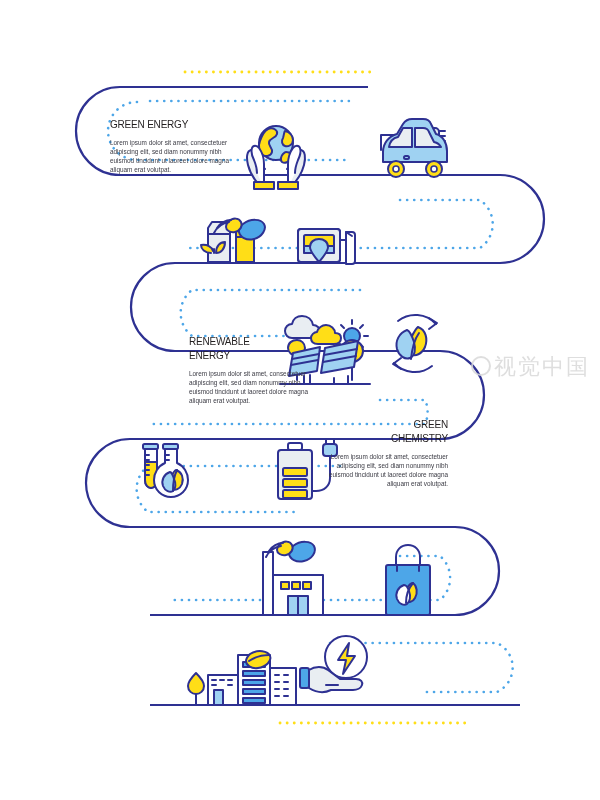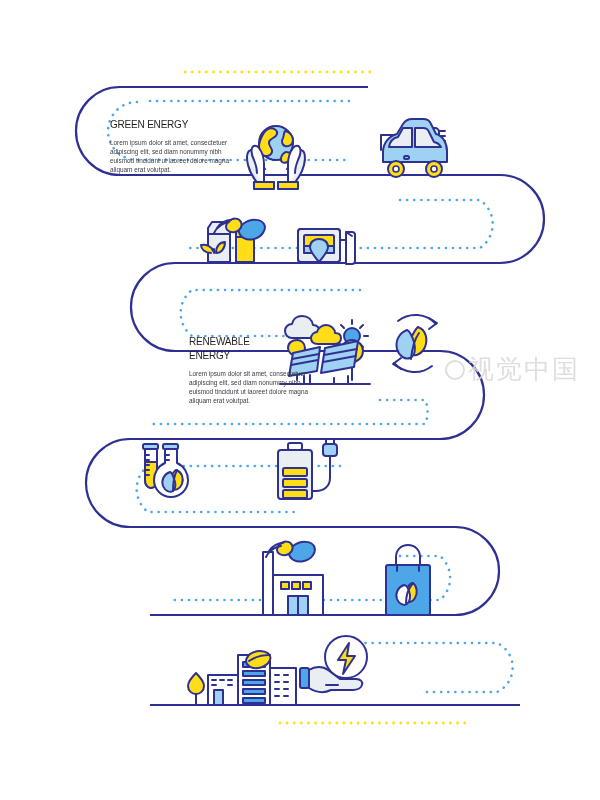--- a/index.html
+++ b/index.html
@@ -30,23 +30,23 @@
     color:#3b3b44;
     margin:0;
     width:136px;
   }
   .al-left .title,.al-left .body{text-align:left;}
   .al-right{text-align:right;}
   .al-right .title,.al-right .body{text-align:right;}
   .al-right .body{margin-left:auto;}
   .wm{
     position:absolute;
-    right:20px;top:352px;
+    right:10px;top:352px;
     font-family:"Liberation Sans", sans-serif;
-    font-size:26px;
+    font-size:22px;
     color:#d9d9d9;
     letter-spacing:2px;
     opacity:.85;
     user-select:none;
   }
   .wm .wmico{
     display:inline-block;width:16px;height:16px;
     border:2px solid #d9d9d9;border-radius:50%;
     position:relative;top:2px;margin-right:3px;
   }
@@ -280,20 +280,25 @@
     <div class="body">Lorem ipsum dolor sit amet, consectetuer adipiscing elit, sed diam nonummy nibh euismod tincidunt ut laoreet dolore magna aliquam erat volutpat.</div>
   </div>
 
 
   <div class="txt al-left" style="left:189px;top:307px;margin-top:28px;">
     <div class="title">RENEWABLE
 ENERGY</div>
     <div class="body">Lorem ipsum dolor sit amet, consectetuer adipiscing elit, sed diam nonummy nibh euismod tincidunt ut laoreet dolore magna aliquam erat volutpat.</div>
   </div>
 
+  <div class="txt al-right" style="left:312px;top:418px;width:136px;">
+    <div class="title">GREEN
+CHEMISTRY</div>
+    <div class="body">Lorem ipsum dolor sit amet, consectetuer adipiscing elit, sed diam nonummy nibh euismod tincidunt ut laoreet dolore magna aliquam erat volutpat.</div>
+  </div>
 
 
 
   <div class="wm">
     <span class="wmico"></span><span>视觉中国</span>
   </div>
 
 </div>
 
 </body></html>

